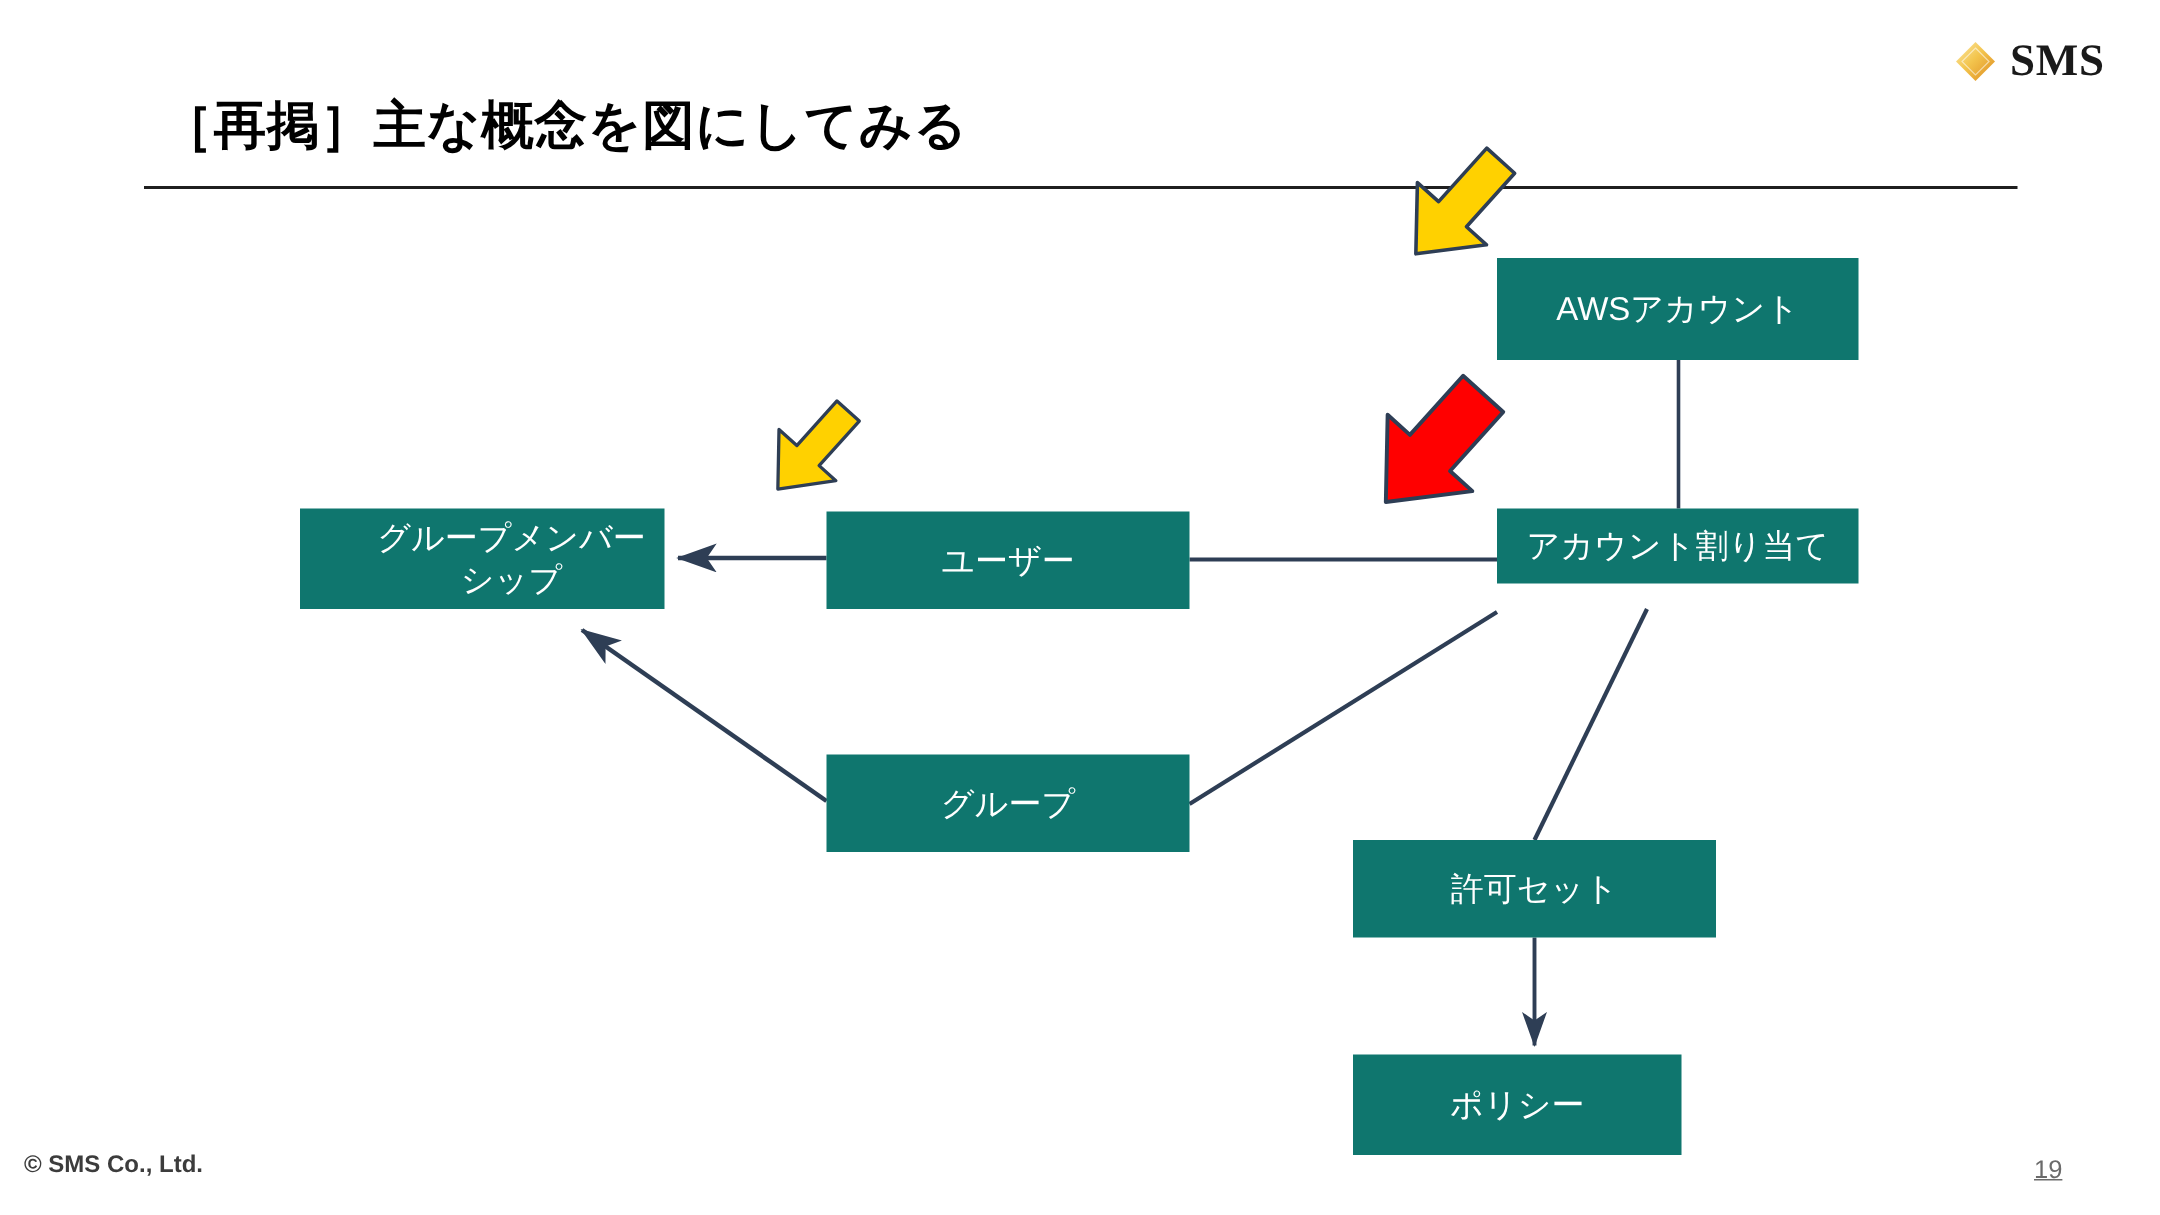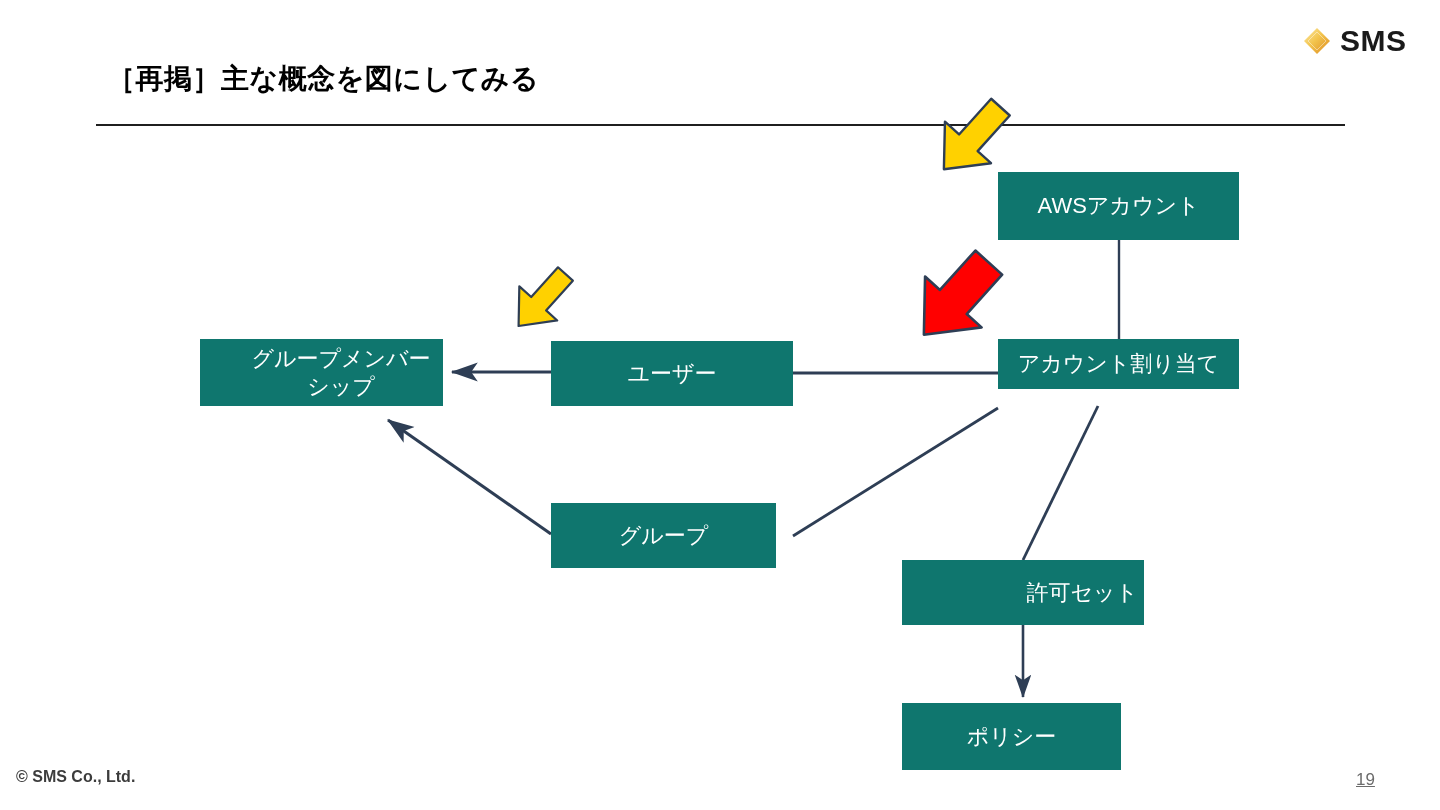--- a/index.html
+++ b/index.html
@@ -13,28 +13,28 @@
   .slide{position:absolute;inset:0;width:1440px;height:810px;background:#fff;}
 
   
   .logo{
     position:absolute;left:1302px;top:26px;
     display:flex;align-items:center;gap:8px;
   }
   .logo-mark{width:30px;height:30px;position:relative;}
   .logo-mark svg{display:block;}
   .logo-text{
-    font-family:Liberation Sans, sans-serif;
+    font-family:Liberation Serif, serif;
     font-size:30px;font-weight:700;color:#1a1a1a;letter-spacing:0.5px;
     line-height:30px;
   }
 
   .page-title{
     position:absolute;left:107px;top:60px;
-    font-size:28px;font-weight:700;color:#000000;
+    font-size:35px;font-weight:700;color:#000000;
     letter-spacing:0.5px;white-space:nowrap;
   }
   .title-rule{
     position:absolute;left:96px;top:124px;width:1249px;height:2px;
     background:#1f1f1f;
   }
 
   
   .diagram{position:absolute;left:0;top:0;width:1440px;height:810px;}
   .edges{position:absolute;left:0;top:0;width:1440px;height:810px;}
@@ -48,22 +48,22 @@
     font-size:22px;
     line-height:1.25;
     box-sizing:border-box;
     padding:4px 6px;
   }
 
   .node-aws-account{left:998px;top:172px;width:241px;height:68px;}
   .node-account-assignment{left:998px;top:339px;width:241px;height:50px;}
   .node-group-membership{left:200px;top:339px;width:243px;height:67px;padding-left:45px;}
   .node-user{left:551px;top:341px;width:242px;height:65px;}
-  .node-group{left:551px;top:503px;width:225px;height:65px;}
-  .node-permission-set{left:902px;top:560px;width:242px;height:65px;justify-content:flex-end;}
+  .node-group{left:551px;top:503px;width:242px;height:65px;}
+  .node-permission-set{left:902px;top:560px;width:242px;height:65px;}
   .node-policy{left:902px;top:703px;width:219px;height:67px;}
 
   
   .anno{position:absolute;}
   .anno-yellow-top{left:925px;top:92px;width:95px;height:92px;}
   .anno-yellow-mid{left:503px;top:262px;width:78px;height:76px;}
   .anno-red{left:900px;top:247px;width:112px;height:104px;}
 
   
   .footer-copy{

